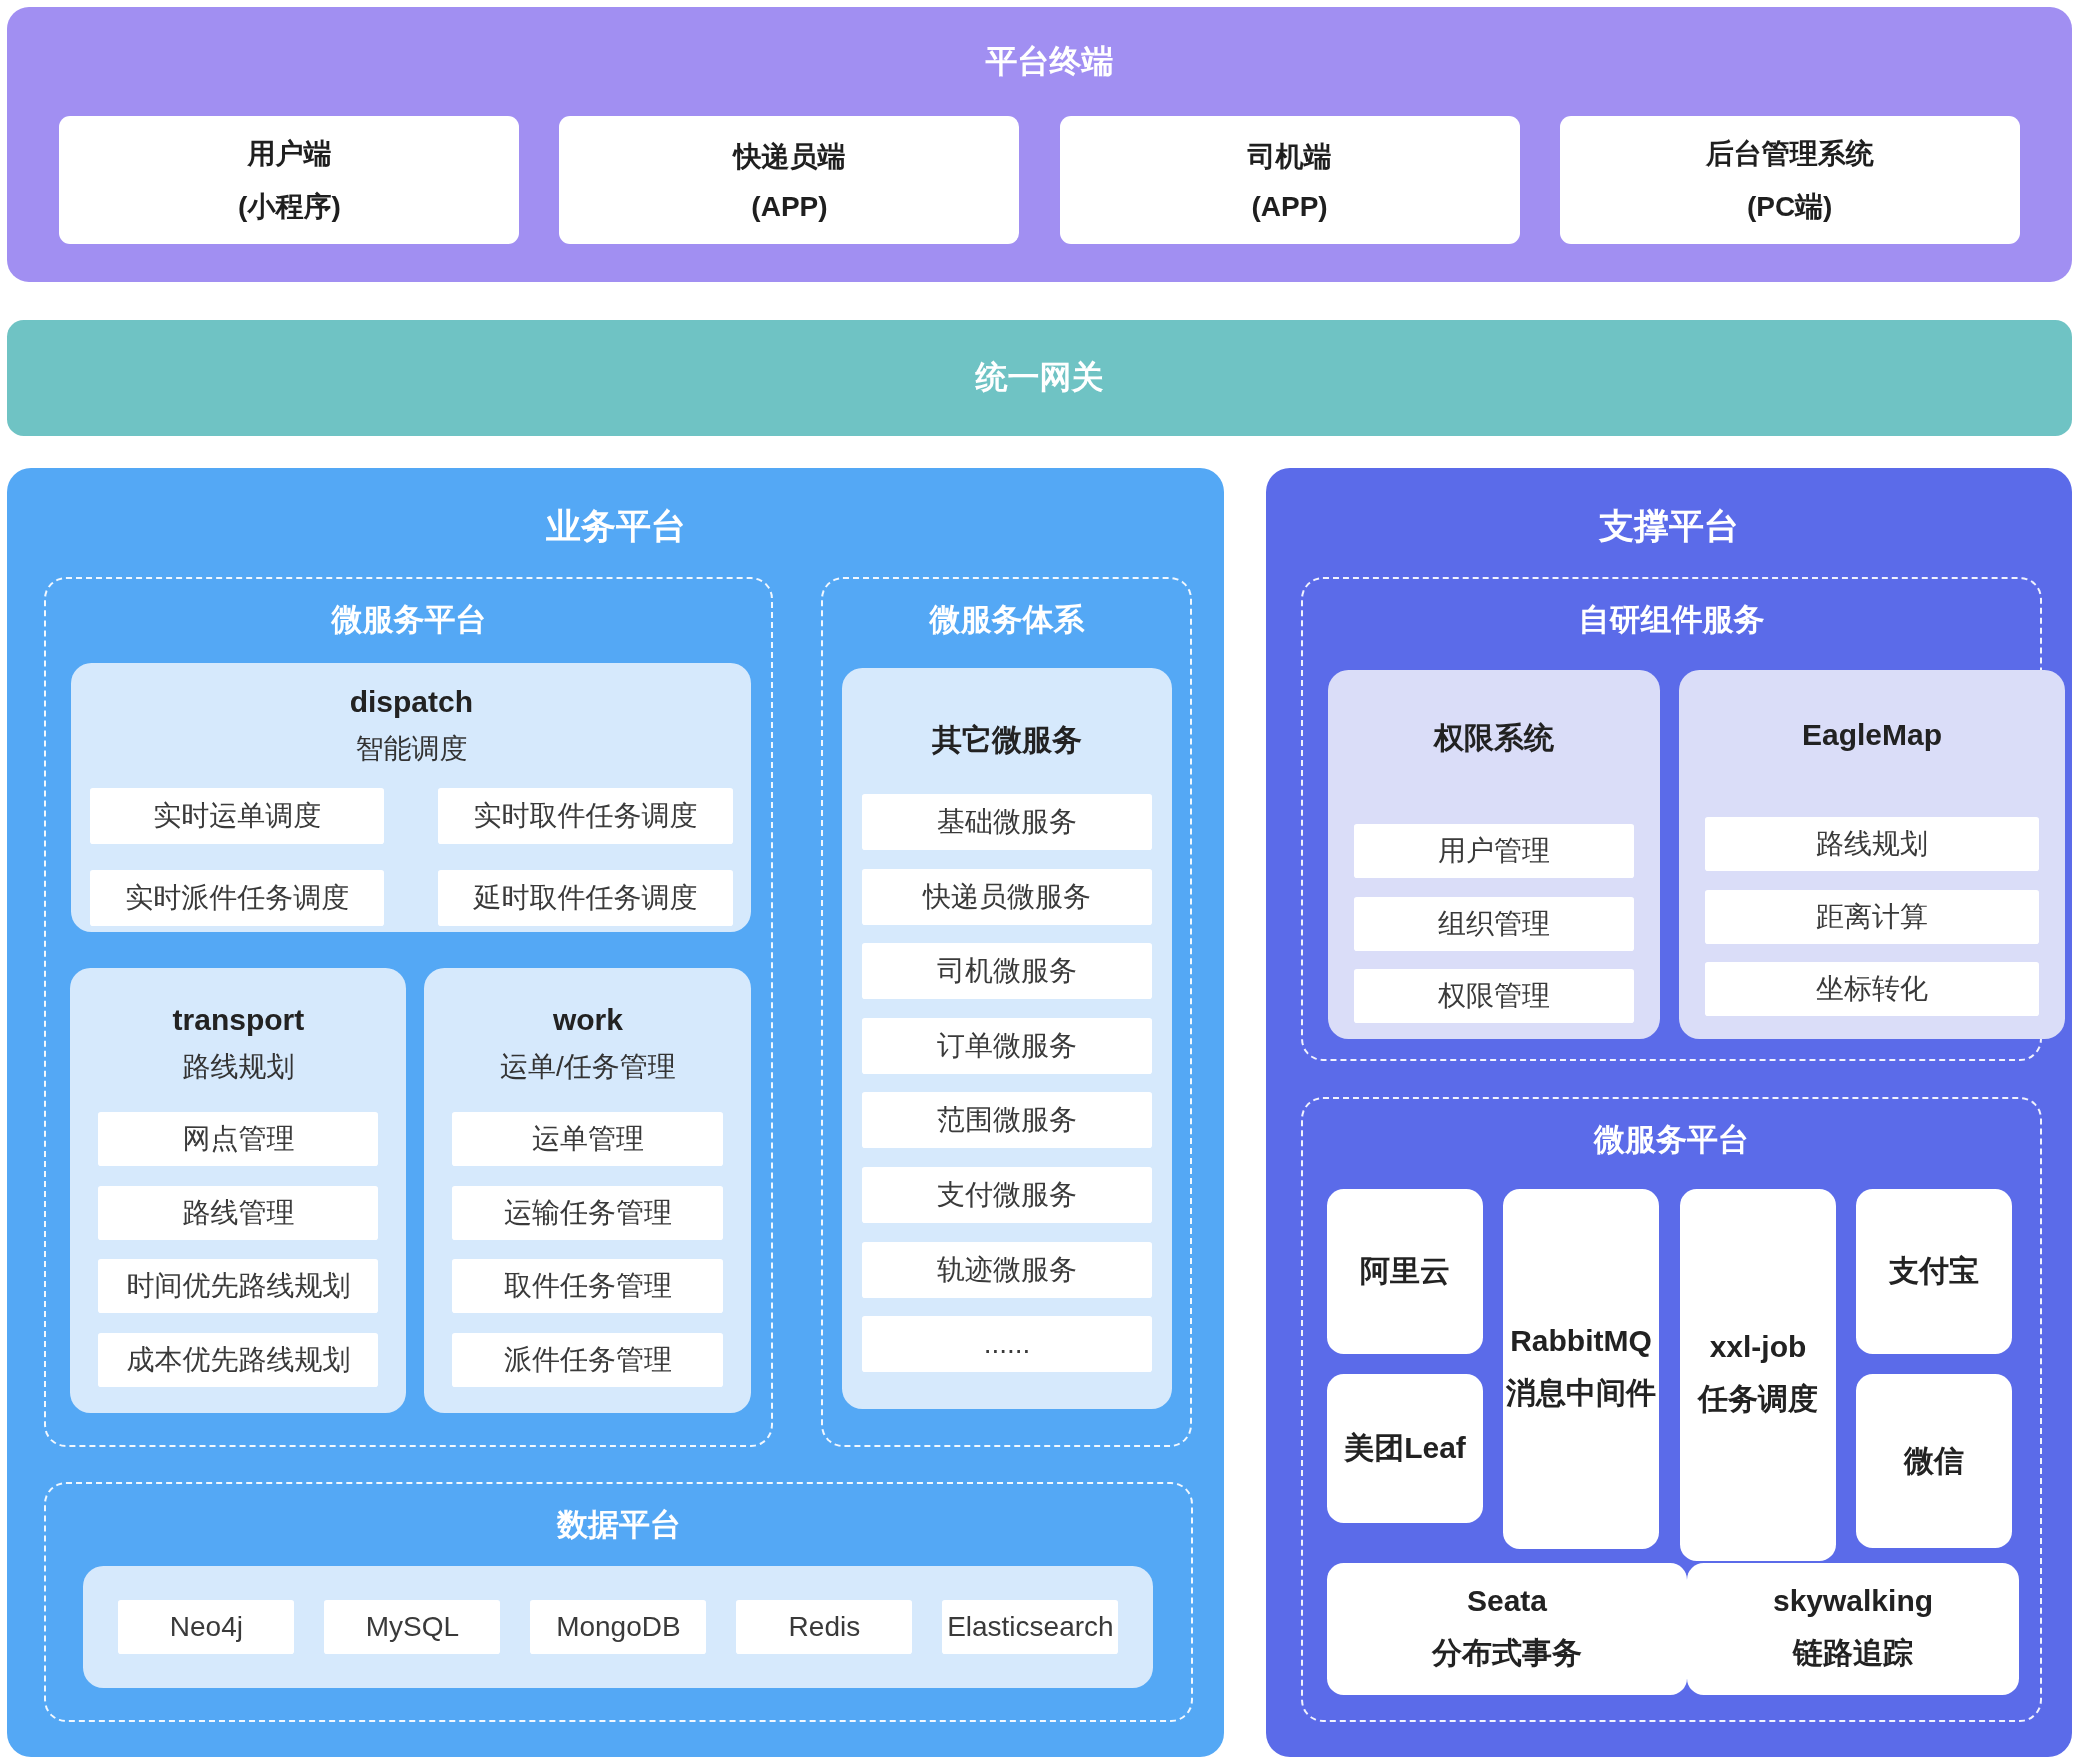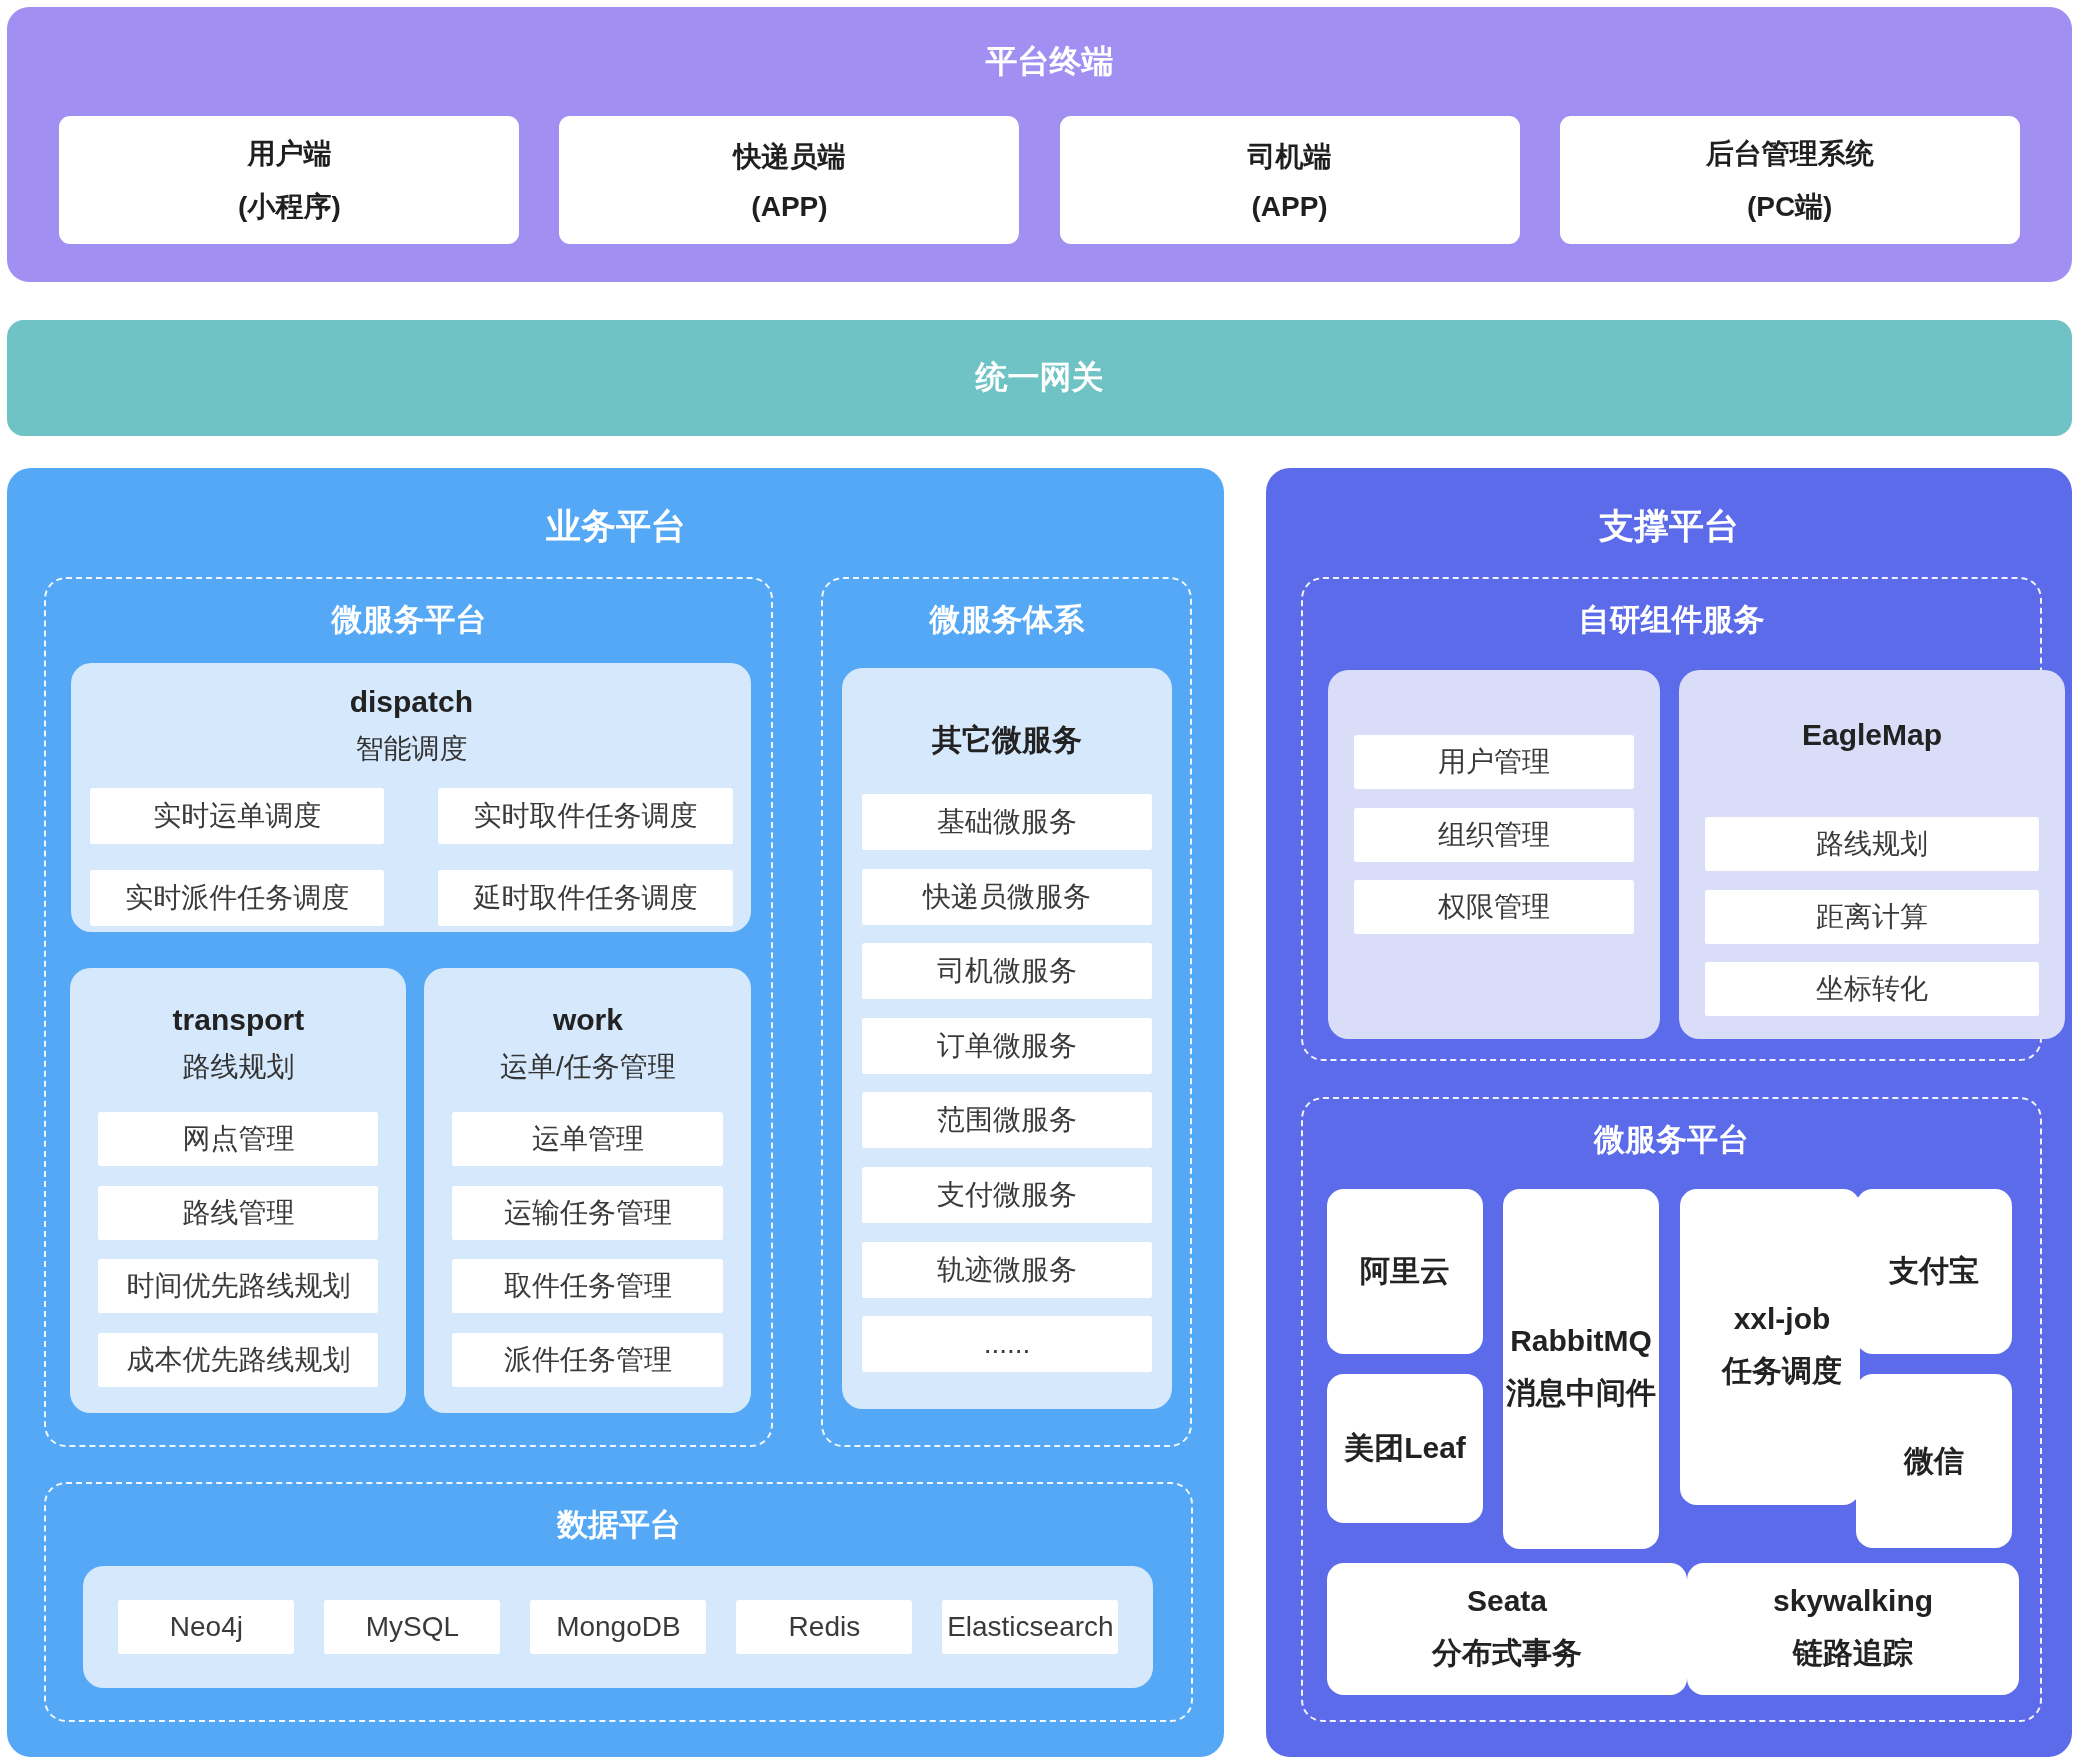--- a/index.html
+++ b/index.html
@@ -76,21 +76,21 @@
 
   #srv-box { left: 35px; top: 629px; width: 737px; height: 621px; }
   .srv-card {
     position: absolute; background: #ffffff; border-radius: 16.7px;
     display: flex; flex-direction: column; align-items: center; justify-content: center;
     gap: 15px; font-size: 30px; font-weight: bold; color: #222;
   }
   #card-aliyun     { left: 24px;  top: 90px;  width: 156px; height: 165px; }
   #card-leaf       { left: 24px;  top: 275px; width: 156px; height: 149px; }
   #card-rabbitmq   { left: 200px; top: 90px;  width: 156px; height: 360px; }
-  #card-xxljob     { left: 377px; top: 90px;  width: 156px; height: 316px; padding-left: 24px; }
+  #card-xxljob     { left: 377px; top: 90px;  width: 156px; height: 372px; }
   #card-alipay     { left: 553px; top: 90px;  width: 156px; height: 165px; }
   #card-wechat     { left: 553px; top: 275px; width: 156px; height: 174px; }
   #card-seata      { left: 24px;  top: 464px; width: 360px; height: 132px; }
   #card-skywalking { left: 384px; top: 464px; width: 332px; height: 132px; }
 </style>
 </head>
 <body>
 
 <div class="page">
 
@@ -189,20 +189,21 @@
     </div>
   </section>
 
   <section class="panel" id="support-panel">
     <div class="panel-title">支撑平台</div>
 
     <div class="dashed" id="comp-box">
       <div class="dashed-title">自研组件服务</div>
 
       <div class="card lav-card" id="perm-card">
+        <div class="card-title">权限系统</div>
         <div class="chip-col lav-chips">
           <div class="chip">用户管理</div>
           <div class="chip">组织管理</div>
           <div class="chip">权限管理</div>
         </div>
       </div>
 
       <div class="card lav-card" id="eagle-card">
         <div class="card-title">EagleMap</div>
         <div class="chip-col lav-chips">

